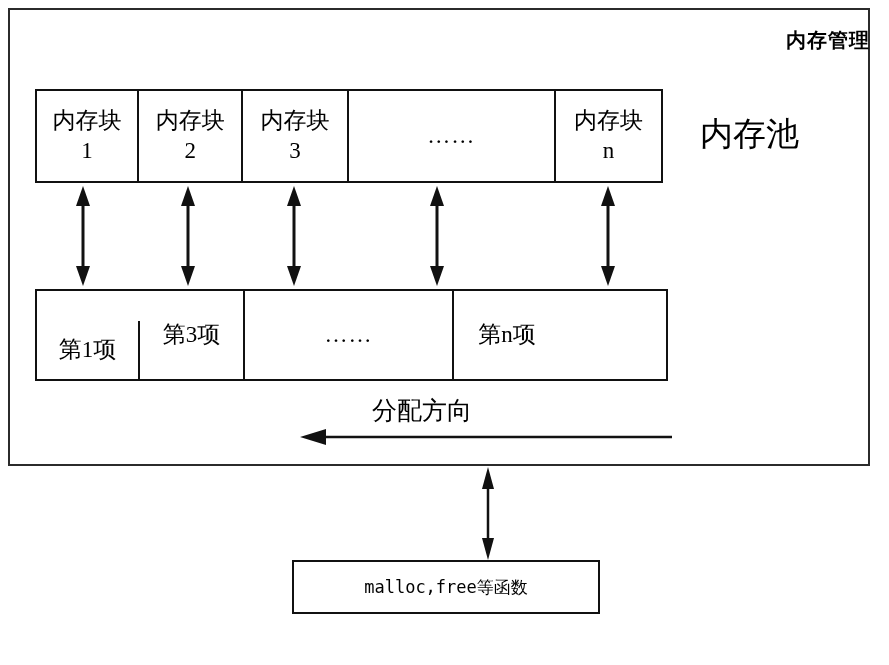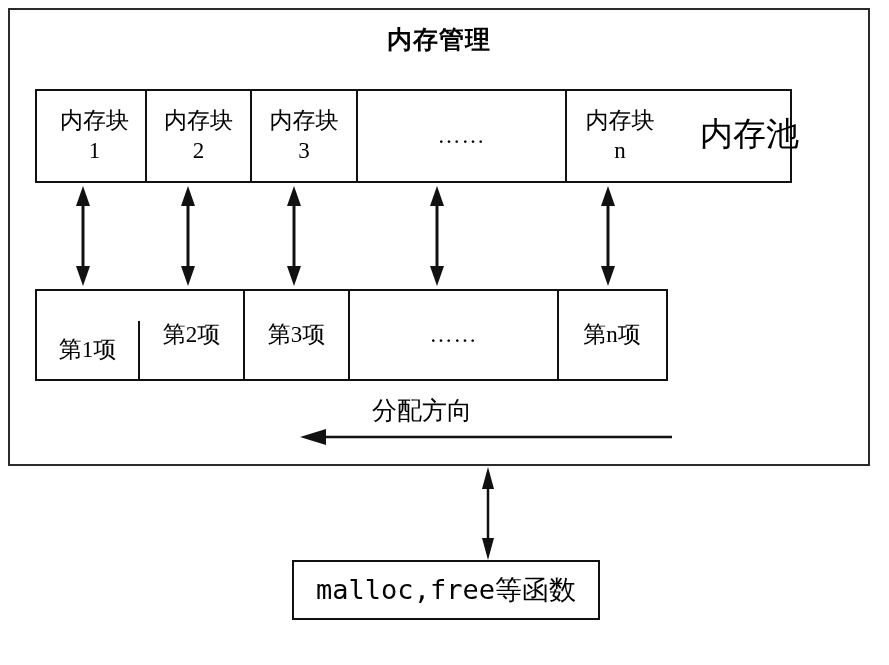--- a/index.html
+++ b/index.html
@@ -32,42 +32,41 @@
     border: 2px solid #2b2b2b;
     box-sizing: border-box;
     background: #ffffff;
   }
 
   .title {
     position: absolute;
     left: 8px;
     top: 22px;
     width: 862px;
-    text-align: center;
-    font-size: 25px;
+    text-align: right;
+    font-size: 20px;
     font-weight: bold;
     font-family: "DejaVu Sans", "Liberation Sans", sans-serif;
     letter-spacing: 1px;
     line-height: 36px;
   }
 
   
   .cell-row {
     position: absolute;
     box-sizing: border-box;
     border: 2px solid #111111;
     display: flex;
     background: #ffffff;
   }
   #pool-row {
     left: 35px;
     top: 89px;
-    width: 757px;
+    width: 628px;
     height: 94px;
-    padding-left: 7px;
   }
   #table-row {
     left: 35px;
     top: 289px;
     width: 633px;
     height: 92px;
   }
   .cell {
     box-sizing: border-box;
     border-right: 2px solid #111111;
@@ -146,28 +145,28 @@
     width: 16px;
     height: 93px;
   }
 
   
   #malloc-box {
     position: absolute;
     left: 292px;
     top: 560px;
     width: 308px;
-    height: 60px;
+    height: 54px;
     box-sizing: border-box;
     border: 2px solid #111111;
     background: #ffffff;
     display: flex;
     align-items: center;
     justify-content: center;
-    font-size: 27px;
+    font-size: 17px;
     font-family: "DejaVu Sans Mono", "Liberation Mono", monospace;
     white-space: nowrap;
   }
 
   
   #caption {
     position: absolute;
     left: 0;
     top: 628px;
     width: 889px;
@@ -243,23 +242,20 @@
       <line x1="8" y1="10" x2="8" y2="90" stroke="#111111" stroke-width="3"></line>
       <polygon points="8,0 1,20 15,20" fill="#111111"></polygon>
       <polygon points="8,100 1,80 15,80" fill="#111111"></polygon>
     </svg>
   </div>
 
   <div class="cell-row" id="table-row">
     <div class="cell c0">
       <span class="l1">第1项</span>
     </div>
-    <div class="cell c1">
-      <span class="l1">第2项</span>
-    </div>
     <div class="cell c2">
       <span class="l1">第3项</span>
     </div>
     <div class="cell c3 ellipsis">
       <span class="l1">……</span>
     </div>
     <div class="cell c4">
       <span class="l1">第n项</span>
     </div>
   </div>

